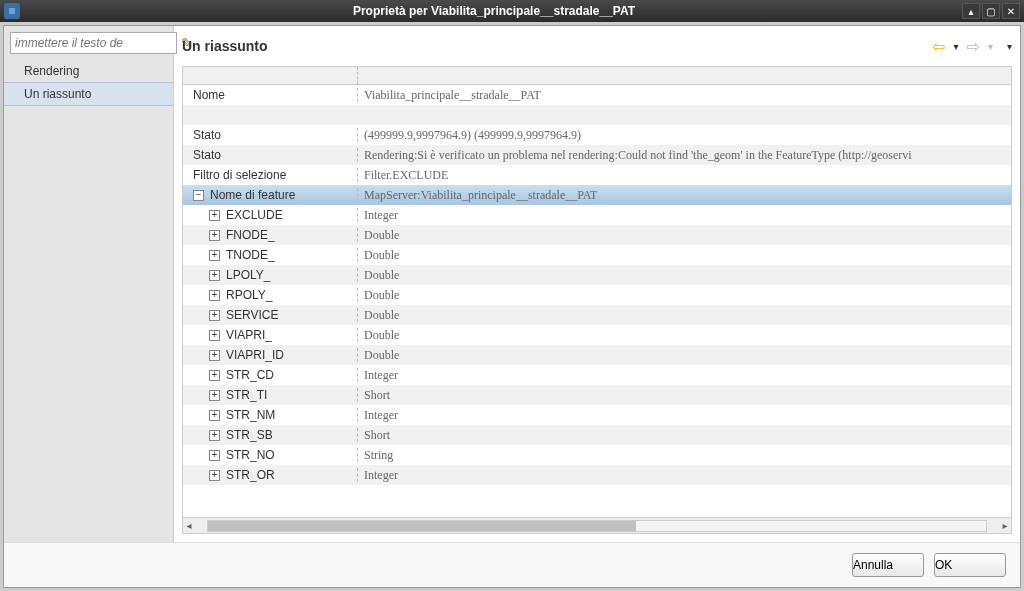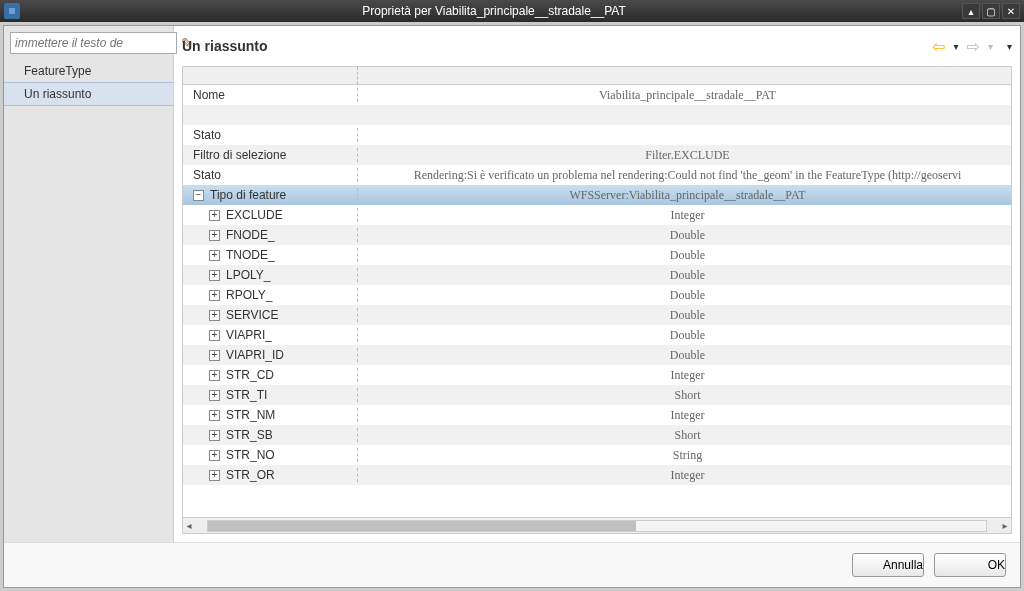--- a/index.html
+++ b/index.html
@@ -25,21 +25,21 @@
   .titlebar .app-icon {
     width: 16px; height: 16px;
     background: #3a6ea5;
     border-radius: 2px;
     margin-right: 6px;
     display:flex;align-items:center;justify-content:center;
   }
   .titlebar .title {
     flex: 1;
     text-align: center;
-    font-weight: normal;
+    font-weight: bold;
   }
   .titlebar .win-controls { display:flex; gap:2px; }
   .titlebar .win-btn {
     width: 18px; height: 16px;
     background: #3a3a3a;
     border: 1px solid #555;
     color: #fff;
     display:flex;align-items:center;justify-content:center;
     font-size:10px;
     cursor:pointer;
@@ -137,21 +137,20 @@
   .table-header .col1 { width:175px; border-right:1px dashed #bbb; }
   .table-scroll {
     flex:1;
     overflow-y:auto;
   }
   .prop-row {
     display:flex;
     height:20px;
     align-items:center;
     font-size:12px;
-    text-align:center;
   }
   .prop-row:nth-child(even){ background:#f1f1f1; }
   .prop-row:nth-child(odd){ background:#ffffff; }
   .prop-row.highlight {
     background: linear-gradient(to bottom,#c9dff0,#a9c5e0);
   }
   .prop-row .label-cell {
     width:175px;
     padding-left:10px;
     border-right:1px dashed #bbb;
@@ -215,21 +214,21 @@
     background:#f8f8f8;
   }
   .btn {
     min-width:72px;
     height:24px;
     border:1px solid #999;
     background:linear-gradient(to bottom,#fff,#e8e8e8);
     border-radius:3px;
     font-size:12px;
     cursor:pointer;
-    display:flex;align-items:center;justify-content:flex-end;
+    display:flex;align-items:center;justify-content:flex-start;
   }
 </style>
 </head>
 <body>
 
 <div class="titlebar">
   <div class="app-icon">
     <svg width="10" height="10" viewBox="0 0 10 10">
         <rect width="10" height="10" fill="#3a6ea5"></rect>
         <rect x="2" y="2" width="6" height="6" fill="#6aa0d8"></rect>
@@ -245,21 +244,21 @@
 
 <div class="dialog">
   <div class="dialog-body">
 
     <div class="sidebar">
       <div class="search-row">
         <input class="search-input" placeholder="immettere il testo de" style="">
         <span class="broom-icon">✎</span>
       </div>
       <div class="nav-item">
-        <span>FeatureType</span>
+        <span>Rendering</span>
       </div>
       <div class="nav-item selected">
         <span>Un riassunto</span>
       </div>
     </div>
 
     <div class="main">
       <div class="header-row">
         <div class="header-title">Un riassunto</div>
         <div class="nav-arrows">
@@ -282,39 +281,40 @@
                 <span>Nome</span>
               </div>
               <div class="value-cell">Viabilita_principale__stradale__PAT</div>
             </div>
             <div class="prop-row">
             </div>
             <div class="prop-row">
               <div class="label-cell">
                 <span>Stato</span>
               </div>
+              <div class="value-cell">(499999.9,9997964.9) (499999.9,9997964.9)</div>
             </div>
             <div class="prop-row">
               <div class="label-cell">
+                <span>Stato</span>
+              </div>
+              <div class="value-cell">Rendering:Si è verificato un problema nel rendering:Could not find 'the_geom' in the FeatureType (http://geoservi</div>
+            </div>
+            <div class="prop-row">
+              <div class="label-cell">
                 <span>Filtro di selezione</span>
               </div>
               <div class="value-cell">Filter.EXCLUDE</div>
             </div>
-            <div class="prop-row">
-              <div class="label-cell">
-                <span>Stato</span>
-              </div>
-              <div class="value-cell">Rendering:Si è verificato un problema nel rendering:Could not find 'the_geom' in the FeatureType (http://geoservi</div>
-            </div>
             <div class="prop-row highlight">
               <div class="label-cell">
                 <span class="expander">−</span>
-                <span>Tipo di feature</span>
-              </div>
-              <div class="value-cell">WFSServer:Viabilita_principale__stradale__PAT</div>
+                <span>Nome di feature</span>
+              </div>
+              <div class="value-cell">MapServer:Viabilita_principale__stradale__PAT</div>
             </div>
             <div class="prop-row indent-1">
               <div class="label-cell">
                 <span class="expander">+</span>
                 <span>EXCLUDE</span>
               </div>
               <div class="value-cell">Integer</div>
             </div>
             <div class="prop-row indent-1">
               <div class="label-cell">

